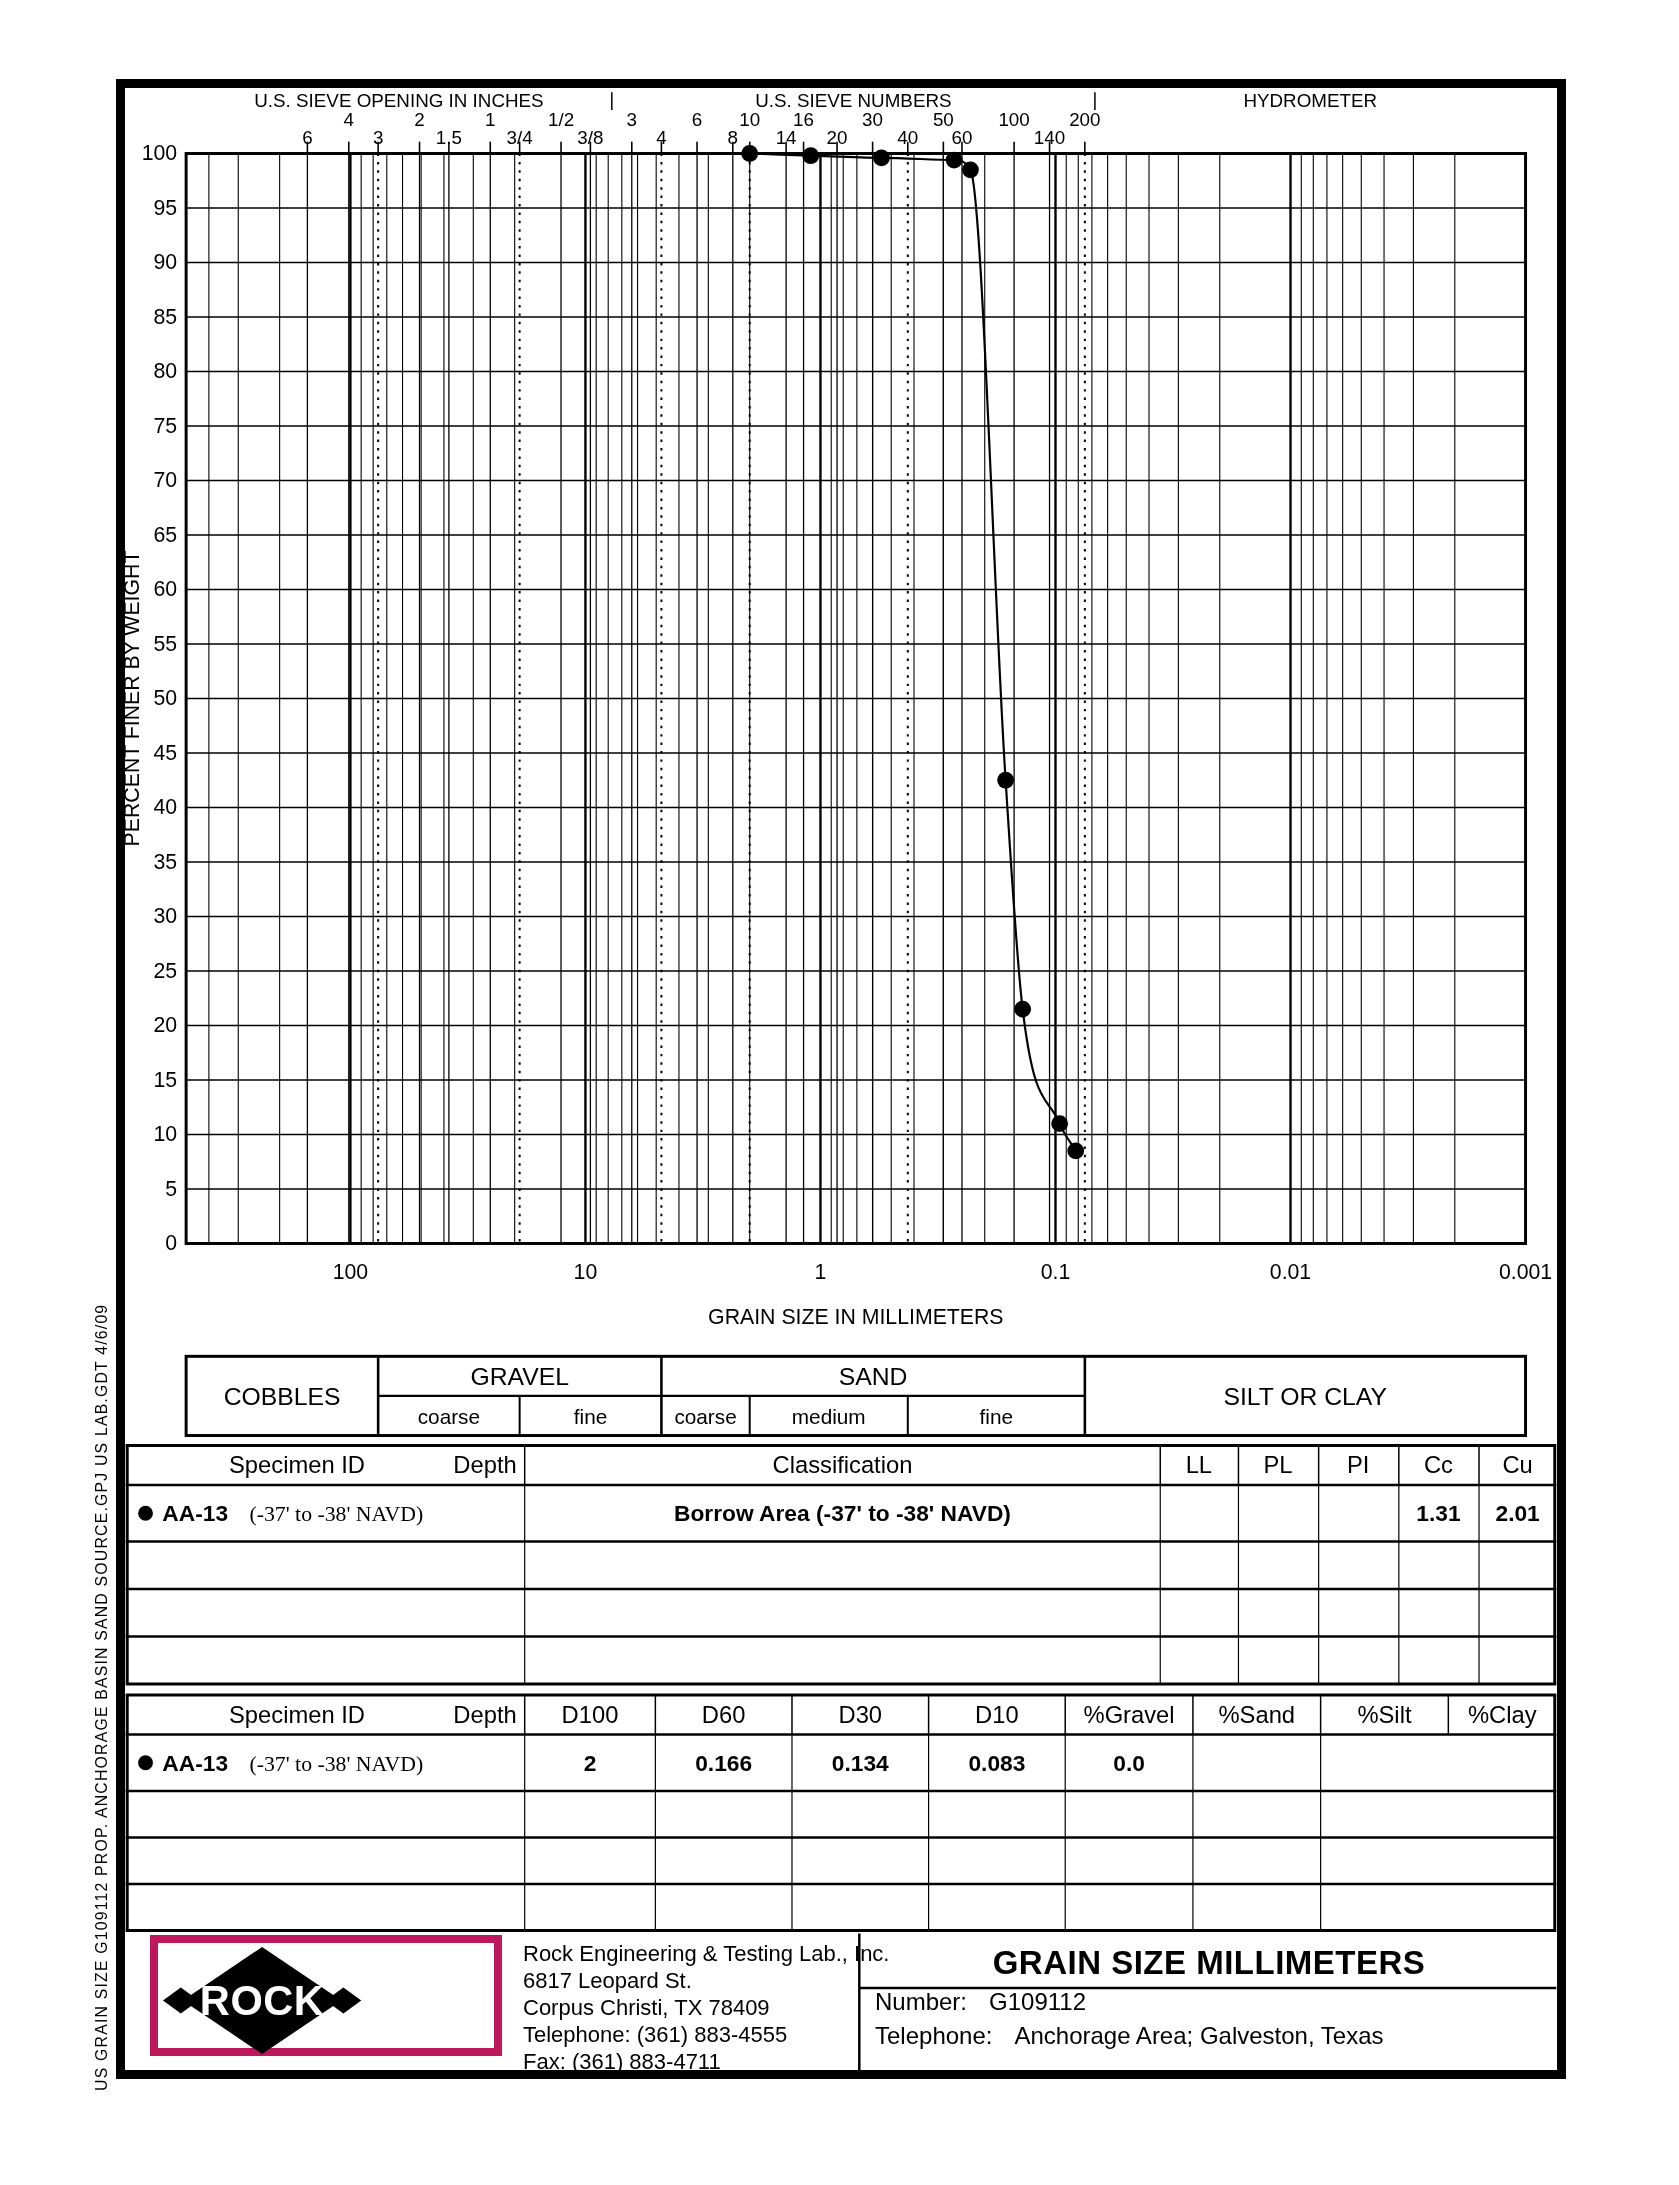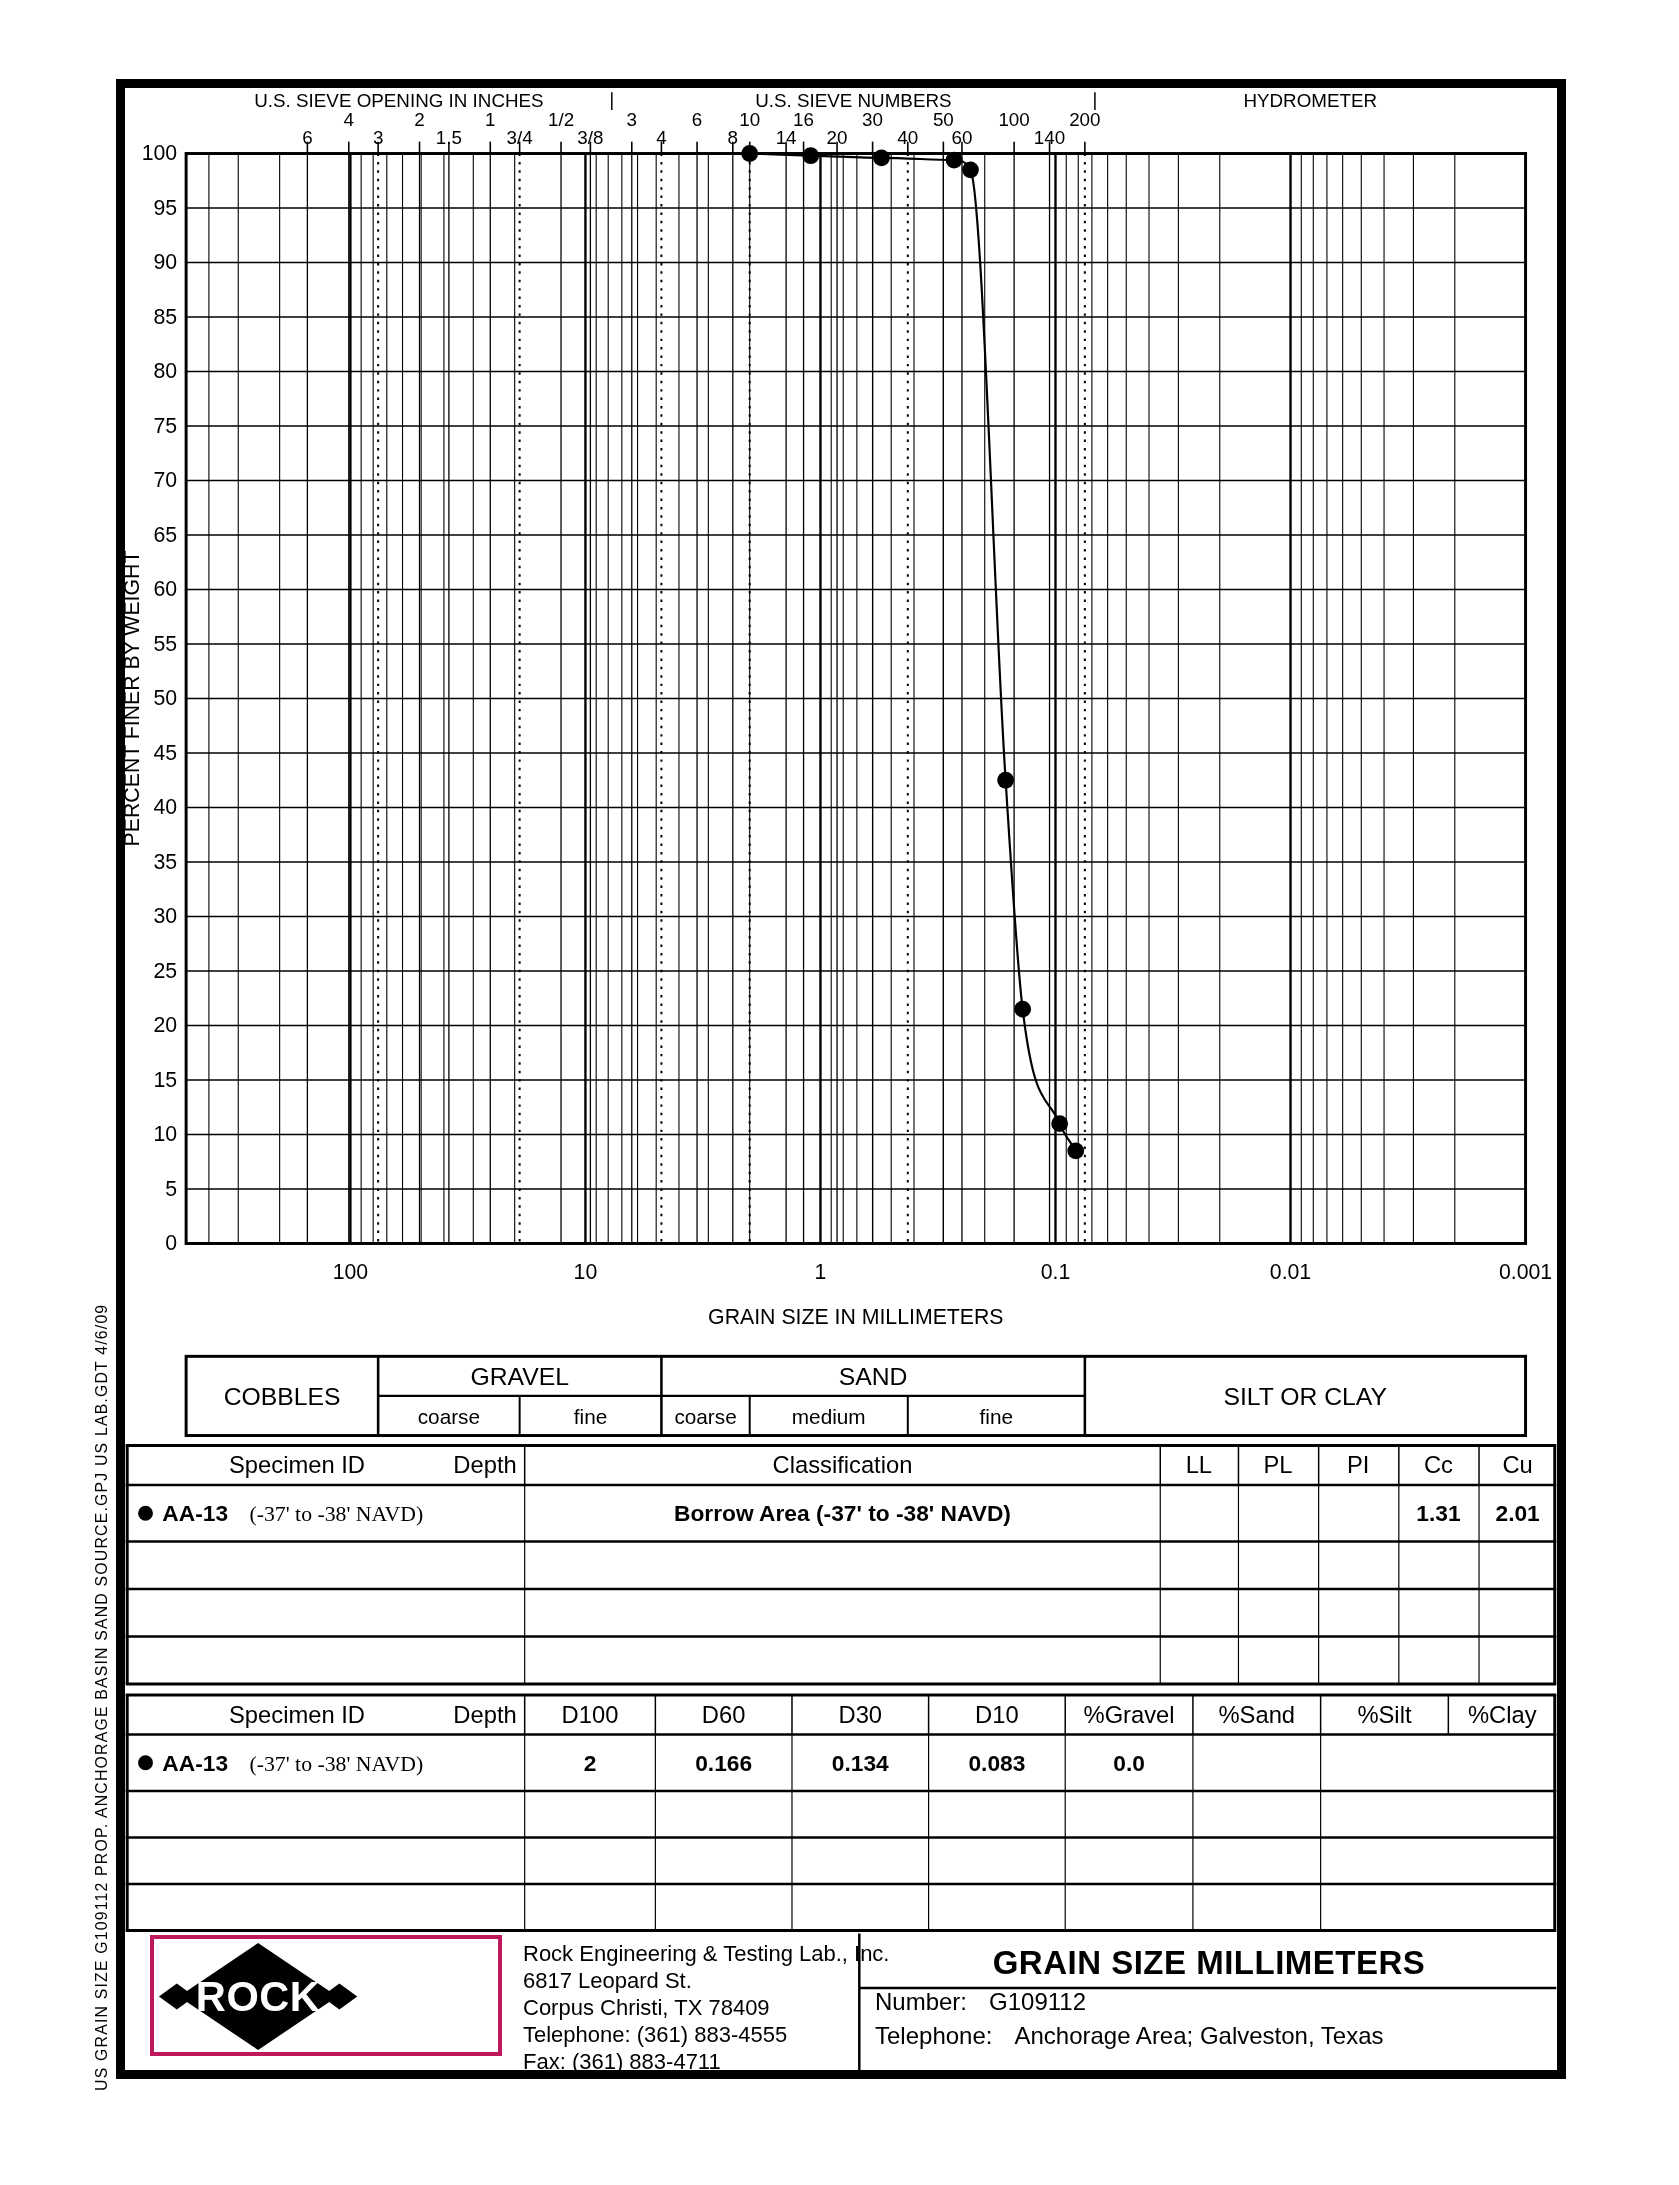--- a/index.html
+++ b/index.html
@@ -2,21 +2,21 @@
 <html><head>
 <meta charset="utf-8">
 <style>
   html,body{margin:0;padding:0;background:#e8e8e8;}
   .page{position:relative;width:1679px;height:2186px;background:#ffffff;overflow:hidden;
         font-family:"Liberation Sans",sans-serif;color:#000;}
   .frame{position:absolute;left:116px;top:79px;width:1450px;height:2000px;
          border:9px solid #000;box-sizing:border-box;}
   #sheet{position:absolute;left:0;top:0;}
   .logo-box{position:absolute;left:150px;top:1935px;width:352px;height:121px;
-            border:4px solid #be185d;box-sizing:border-box;background:#fff;}
+            border:8px solid #be185d;box-sizing:border-box;background:#fff;}
   .company{position:absolute;left:523px;top:1940px;font-size:22px;line-height:27px;}
   .tb-title{position:absolute;left:863px;top:1944px;width:692px;text-align:center;
             font-size:33px;font-weight:bold;letter-spacing:0.5px;}
   .tb-row{position:absolute;left:875px;font-size:24px;white-space:nowrap;}
   .tb-row .val{margin-left:22px;}
   .r1{top:1994px;} .r2{top:2022px;} .r3{top:1988px;}
 </style>
 </head>
 <body>
 

